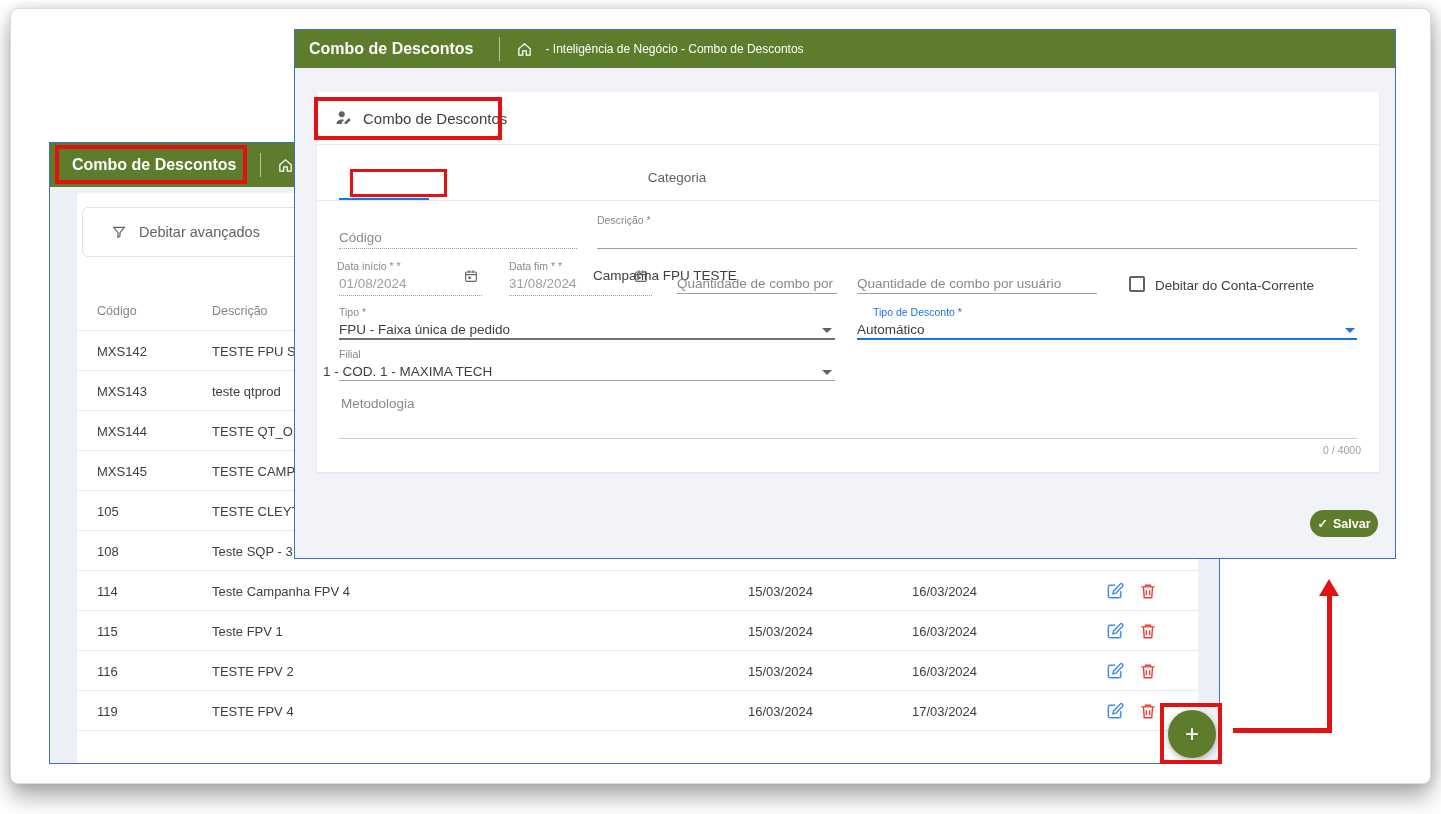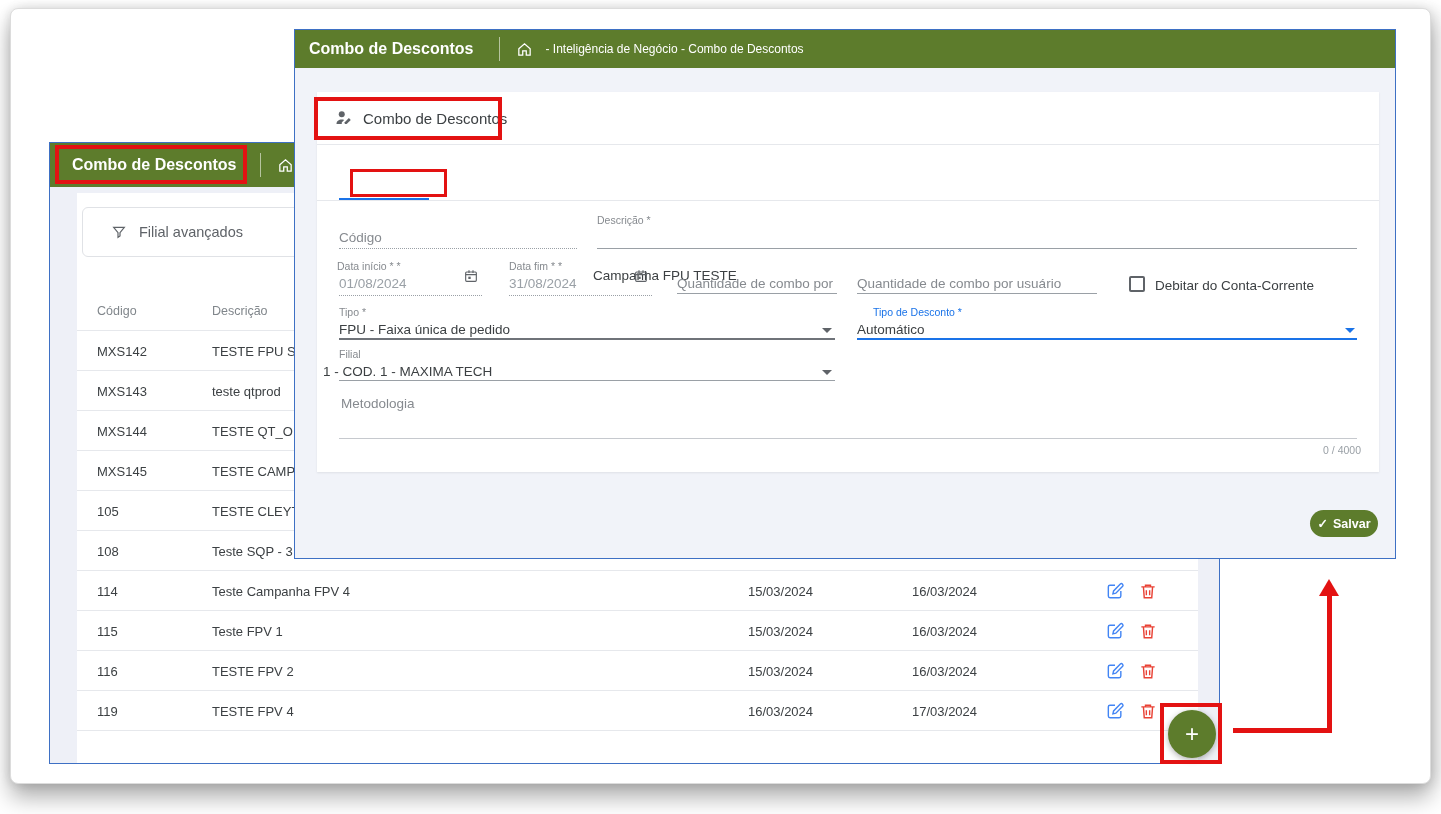--- a/index.html
+++ b/index.html
@@ -103,21 +103,21 @@
       <svg class="home-ic" viewBox="0 0 24 24">
         <path d="M4 11 L12 4 L20 11 V20 H14.5 V14 H9.5 V20 H4 Z" fill="none" stroke="#fff" stroke-width="1.8"></path>
       </svg>
     </div>
 
     <div class="lw-card">
       <div class="filter-box">
         <svg width="16" height="16" viewBox="0 0 24 24">
           <path d="M4 5h16l-6.5 8v5l-3 2v-7z" fill="none" stroke="#5f6368" stroke-width="1.8"></path>
         </svg>
-        <span class="lbl">Filial avançados</span>
+        <span class="lbl">Debitar avançados</span>
       </div>
 
       <div class="tbl">
         <div class="tbl-header">
           <span class="cell c-codigo">Código</span>
           <span class="cell c-desc">Descrição</span>
         </div>
         <div id="rows-host">
   <div class="tbl-row">
     <span class="cell c-codigo">MXS142</span>
@@ -249,20 +249,23 @@
     <div class="m-card">
       <div class="sec-head">
         <svg class="ic" viewBox="0 0 24 24">
           <circle cx="9" cy="7" r="4" fill="#5f6368"></circle>
           <path d="M2 20c0-3.9 3.1-6 7-6 1.2 0 2.3.2 3.2.6L9 18v2H2z" fill="#5f6368"></path>
           <path d="M13 20v-2.5l5.5-5.5 2.5 2.5L15.5 20H13z" fill="#5f6368"></path>
         </svg>
         <span class="t">Combo de Descontos</span>
       </div>
 
+      <div class="tab" style="left:300px; width:120px;">
+        <span>Categoria</span>
+      </div>
       <div class="tabs-line"></div>
       <div class="tab-ink"></div>
 
       <span class="f-ph" style="left:22px; top:138px;">Código</span>
       <span class="u-dot" style="left:22px; top:156px; width:238px;"></span>
 
       <span class="f-label" style="left:280px; top:122px;">Descrição *</span>
       <span class="f-value" style="left:276px; top:138px;margin-top:38px;">Campanha FPU TESTE</span>
       <span class="u-solid" style="left:280px; top:156px; width:760px;"></span>
 

